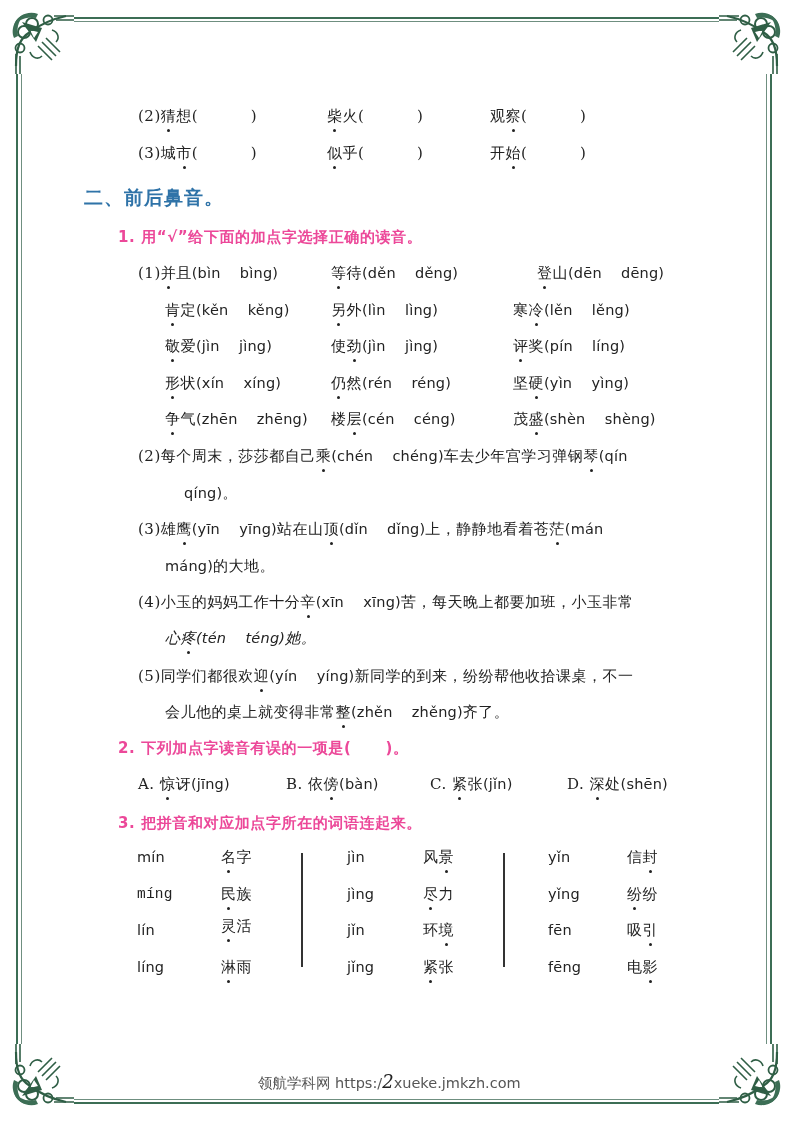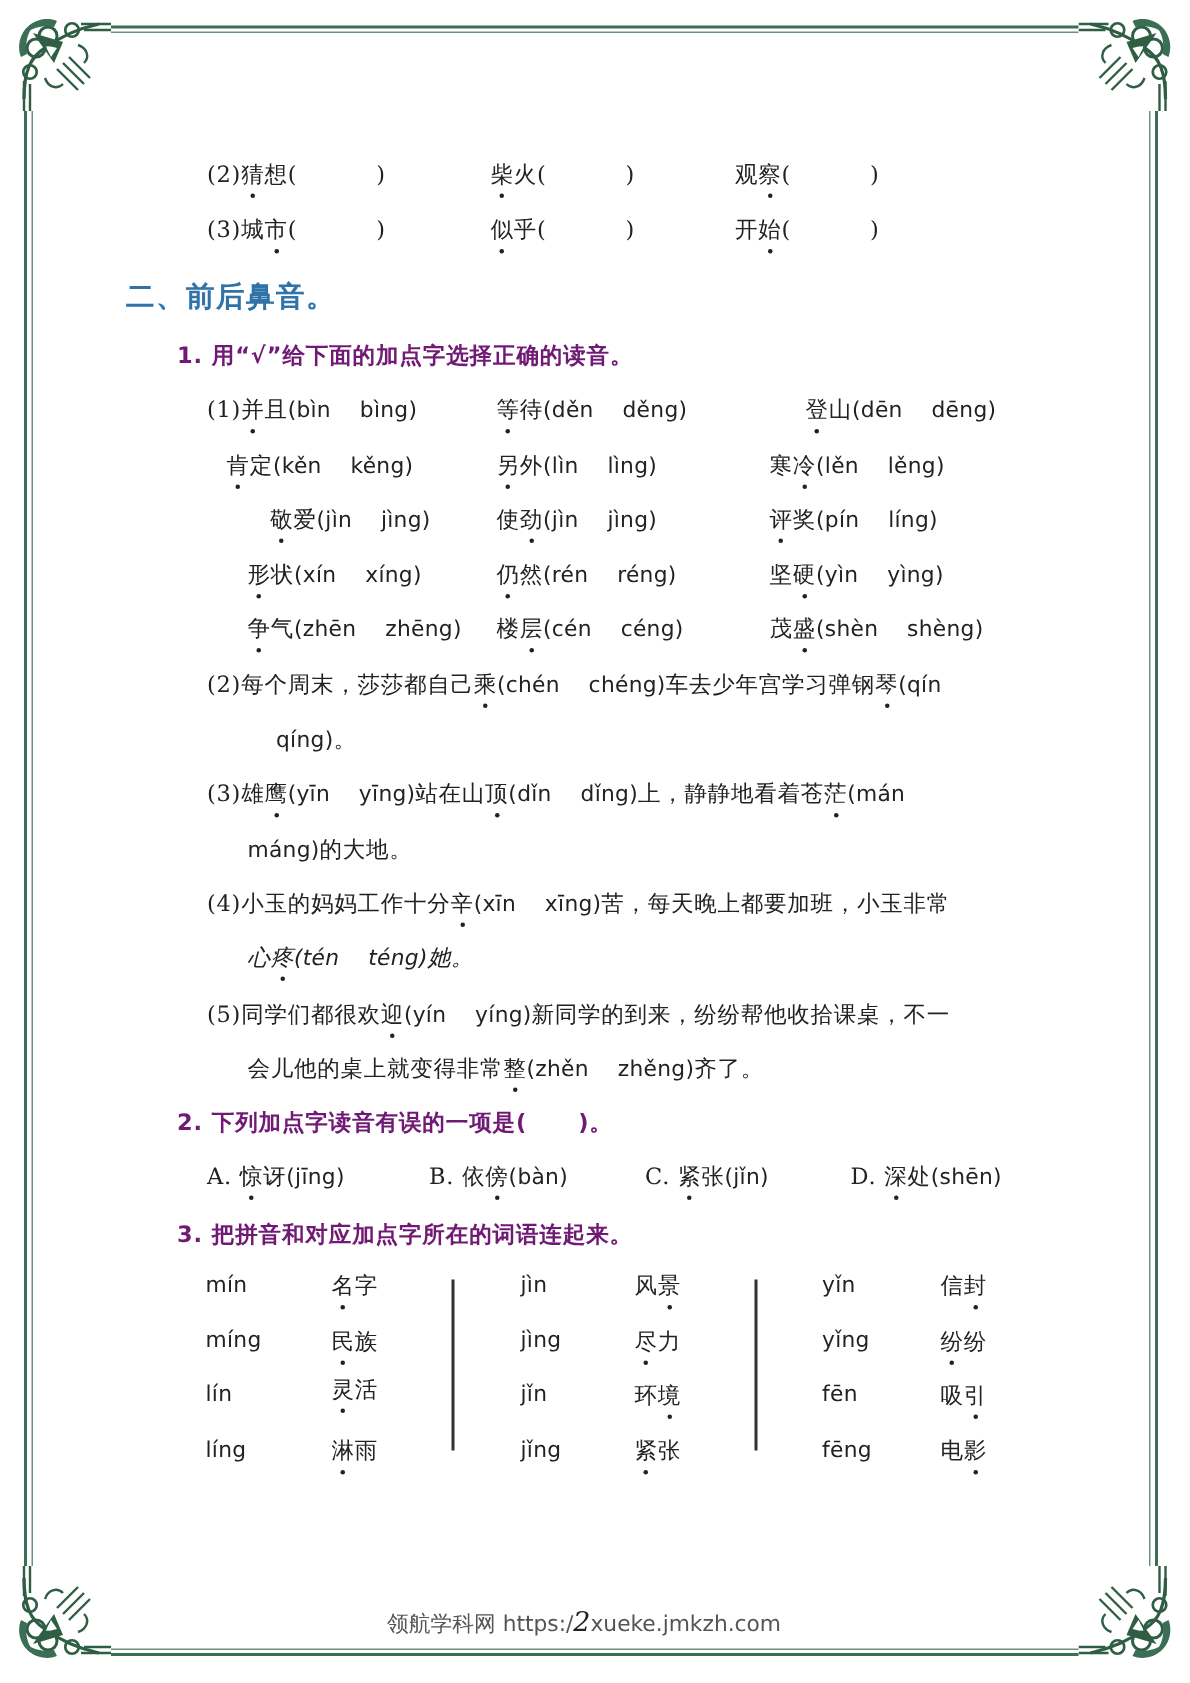--- a/index.html
+++ b/index.html
@@ -76,21 +76,21 @@
       font-weight: bold;
       font-size: 19px;
       color: #2f73a8;
       letter-spacing: 1px;
     }
     .q-title {
       font-family: "DejaVu Sans", "Liberation Sans", sans-serif;
       font-weight: bold;
       font-size: 15px;
       letter-spacing: 0.6px;
-      color: #701a75;
+      color: #ec4899;
     }
     .paren-blank { display: inline-block; }
 
     .vsep {
       position: absolute;
       width: 2px;
       background: #333333;
     }
 
     .footer {
@@ -160,24 +160,24 @@
     <div class="abs line serif" style="left: 490px; top: 143px;"><span><span>开</span><span class="dot">始</span></span><span class="serif" style="white-space: pre;">(          )</span></div>
   </div>
 
 <div class="abs sec-title" style="left:84px; top:185px;">二、前后鼻音。</div>
 
 <div class="abs q-title" style="left:118px; top:228px;">1. 用“√”给下面的加点字选择正确的读音。</div>
 <div id="q1-part1">
     <div class="abs line serif" style="left: 138px; top: 263px;"><span class="serif">(1)</span><span><span class="dot">并</span><span>且</span></span><span class="py" style="white-space: pre;">(bìn    bìng)</span></div>
     <div class="abs line serif" style="left: 331px; top: 263px;"><span><span class="dot">等</span><span>待</span></span><span class="py" style="white-space: pre;">(děn    děng)</span></div>
     <div class="abs line serif" style="left: 513px; top: 263px; margin-left: 24px;"><span><span class="dot">登</span><span>山</span></span><span class="py" style="white-space: pre;">(dēn    dēng)</span></div>
-    <div class="abs line serif" style="left: 151px; top: 299.5px;"><span><span class="dot">肯</span><span>定</span></span><span class="py" style="white-space: pre;">(kěn    kěng)</span></div>
+    <div class="abs line serif" style="left: 165px; top: 299.5px;"><span><span class="dot">肯</span><span>定</span></span><span class="py" style="white-space: pre;">(kěn    kěng)</span></div>
     <div class="abs line serif" style="left: 331px; top: 299.5px;"><span><span class="dot">另</span><span>外</span></span><span class="py" style="white-space: pre;">(lìn    lìng)</span></div>
     <div class="abs line serif" style="left: 513px; top: 299.5px;"><span><span>寒</span><span class="dot">冷</span></span><span class="py" style="white-space: pre;">(lěn    lěng)</span></div>
-    <div class="abs line serif" style="left: 165px; top: 336px; margin-left: 15px;"><span><span class="dot">敬</span><span>爱</span></span><span class="py" style="white-space: pre;">(jìn    jìng)</span></div>
+    <div class="abs line serif" style="left: 165px; top: 336px;"><span><span class="dot">敬</span><span>爱</span></span><span class="py" style="white-space: pre;">(jìn    jìng)</span></div>
     <div class="abs line serif" style="left: 331px; top: 336px;"><span><span>使</span><span class="dot">劲</span></span><span class="py" style="white-space: pre;">(jìn    jìng)</span></div>
     <div class="abs line serif" style="left: 513px; top: 336px;"><span><span class="dot">评</span><span>奖</span></span><span class="py" style="white-space: pre;">(pín    líng)</span></div>
     <div class="abs line serif" style="left: 165px; top: 372.5px;"><span><span class="dot">形</span><span>状</span></span><span class="py" style="white-space: pre;">(xín    xíng)</span></div>
     <div class="abs line serif" style="left: 331px; top: 372.5px;"><span><span class="dot">仍</span><span>然</span></span><span class="py" style="white-space: pre;">(rén    réng)</span></div>
     <div class="abs line serif" style="left: 513px; top: 372.5px;"><span><span>坚</span><span class="dot">硬</span></span><span class="py" style="white-space: pre;">(yìn    yìng)</span></div>
     <div class="abs line serif" style="left: 165px; top: 409px;"><span><span class="dot">争</span><span>气</span></span><span class="py" style="white-space: pre;">(zhēn    zhēng)</span></div>
     <div class="abs line serif" style="left: 331px; top: 409px;"><span><span>楼</span><span class="dot">层</span></span><span class="py" style="white-space: pre; text-align: center;">(cén    céng)</span></div>
     <div class="abs line serif" style="left: 513px; top: 409px;"><span><span>茂</span><span class="dot">盛</span></span><span class="py" style="white-space: pre;">(shèn    shèng)</span></div>
   </div>
 <div id="q1-sentences">
@@ -198,21 +198,21 @@
     <div class="abs line serif" style="left: 138px; top: 774px;"><span class="serif">A. </span><span><span class="dot">惊</span><span>讶</span></span><span class="py">(jīng)</span></div>
     <div class="abs line serif" style="left: 286px; top: 774px;"><span class="serif">B. </span><span><span>依</span><span class="dot">傍</span></span><span class="py">(bàn)</span></div>
     <div class="abs line serif" style="left: 430px; top: 774px;"><span class="serif">C. </span><span><span class="dot">紧</span><span>张</span></span><span class="py">(jǐn)</span></div>
     <div class="abs line serif" style="left: 567px; top: 774px;"><span class="serif">D. </span><span><span class="dot">深</span><span>处</span></span><span class="py">(shēn)</span></div>
   </div>
 
 <div class="abs q-title" style="left:118px; top:814px;">3. 把拼音和对应加点字所在的词语连起来。</div>
 <div id="q3-groups">
     <div class="abs line py" style="left: 137px; top: 847px;">mín</div>
     <div class="abs line serif" style="left: 221px; top: 847px;"><span><span class="dot">名</span><span>字</span></span></div>
-    <div class="abs line py" style="left: 137px; top: 883.5px;">míng</div>
+    <div class="abs line py" style="left: 137px; top: 883.5px; font-family: Liberation Mono, monospace;">míng</div>
     <div class="abs line serif" style="left: 221px; top: 883.5px;"><span><span class="dot">民</span><span>族</span></span></div>
     <div class="abs line py" style="left: 137px; top: 920px;">lín</div>
     <div class="abs line serif" style="left: 221px; top: 916px;"><span><span class="dot">灵</span><span>活</span></span></div>
     <div class="abs line py" style="left: 137px; top: 956.5px;">líng</div>
     <div class="abs line serif" style="left: 221px; top: 956.5px;"><span><span class="dot">淋</span><span>雨</span></span></div>
     <div class="abs line py" style="left: 347px; top: 847px;">jìn</div>
     <div class="abs line serif" style="left: 423px; top: 847px;"><span><span>风</span><span class="dot">景</span></span></div>
     <div class="abs line py" style="left: 347px; top: 883.5px;">jìng</div>
     <div class="abs line serif" style="left: 423px; top: 883.5px;"><span><span class="dot">尽</span><span>力</span></span></div>
     <div class="abs line py" style="left: 347px; top: 920px;">jǐn</div>

